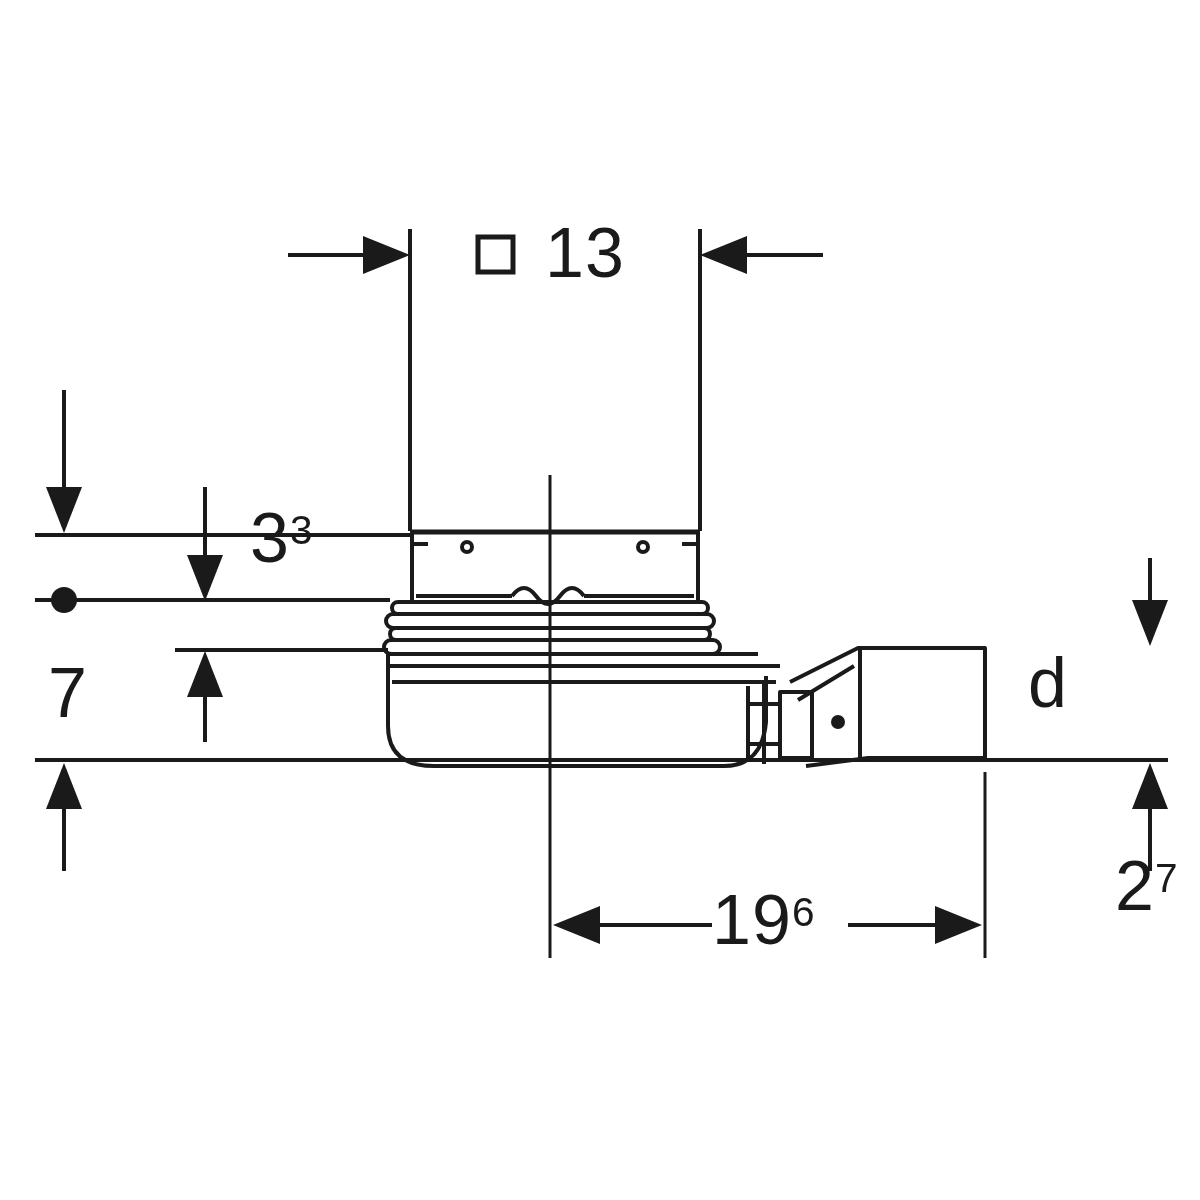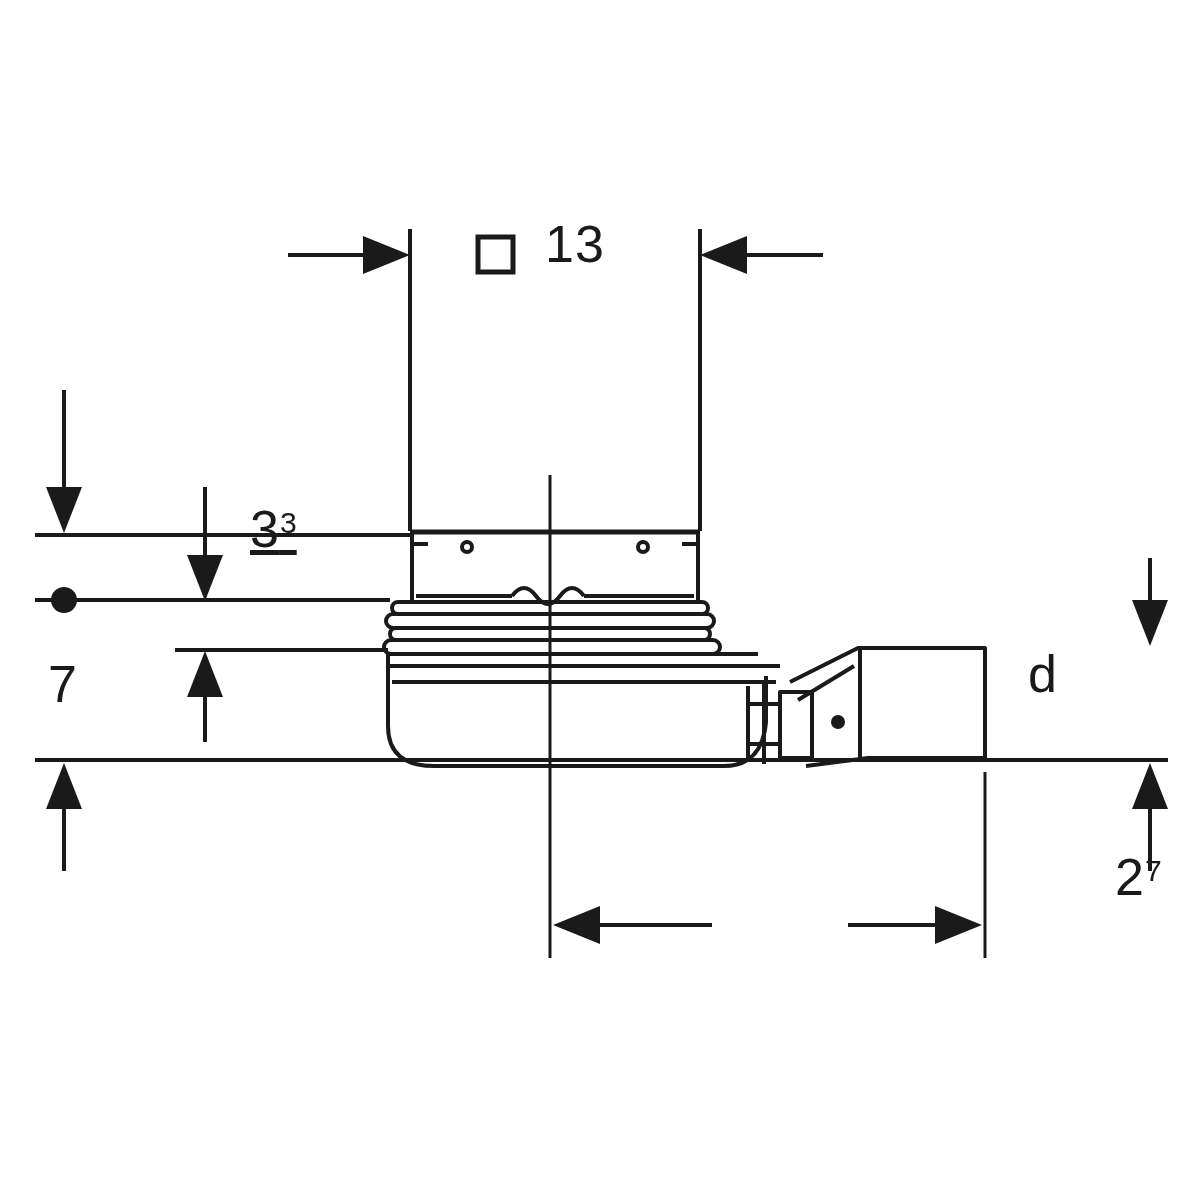--- a/index.html
+++ b/index.html
@@ -16,21 +16,21 @@
     color: #1a1a1a;
     overflow: hidden;
   }
   #drawing-svg {
     position: absolute;
     top: 0;
     left: 0;
   }
   .label {
     position: absolute;
-    font-size: 52px;
+    font-size: 70px;
     font-weight: 400;
     line-height: 1;
     color: #1a1a1a;
     white-space: nowrap;
     letter-spacing: 1px;
   }
   .label sup {
     font-size: 0.58em;
     line-height: 0;
     vertical-align: 0.45em;
@@ -131,30 +131,33 @@
         <line x1="798" y1="700" x2="854" y2="666"></line>
       </g>
     </g>
   </svg>
 
   <div class="label" style="left:545px; top:218px;">
     <span>13</span>
   </div>
 
 
-  <div class="label" style="left:250px; top:503px;text-decoration:underline;">
+  <div class="label" style="left:250px; top:503px;">
     <span>3</span><sup>3</sup>
   </div>
 
   <div class="label" style="left:48px; top:658px;">
     <span>7</span>
   </div>
 
   <div class="label" style="left:1028px; top:648px;">
     <span>d</span>
   </div>
 
+  <div class="label" style="left:712px; top:885px;">
+    <span>19</span><sup>6</sup>
+  </div>
 
   <div class="label" style="left:1115px; top:851px;">
     <span>2</span><sup>7</sup>
   </div>
 
 </div>
 
 </body></html>

